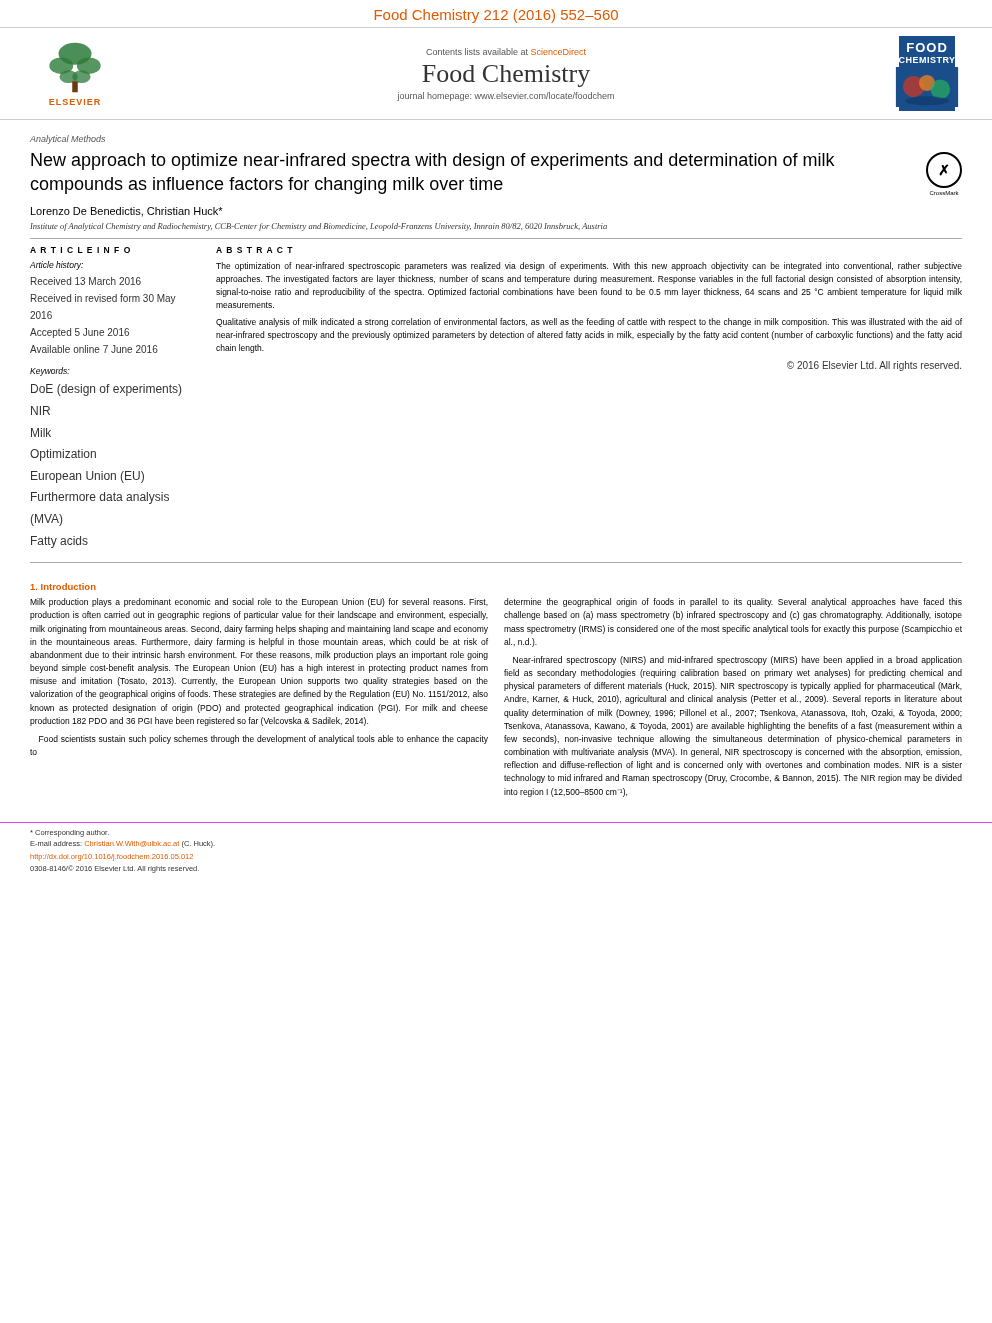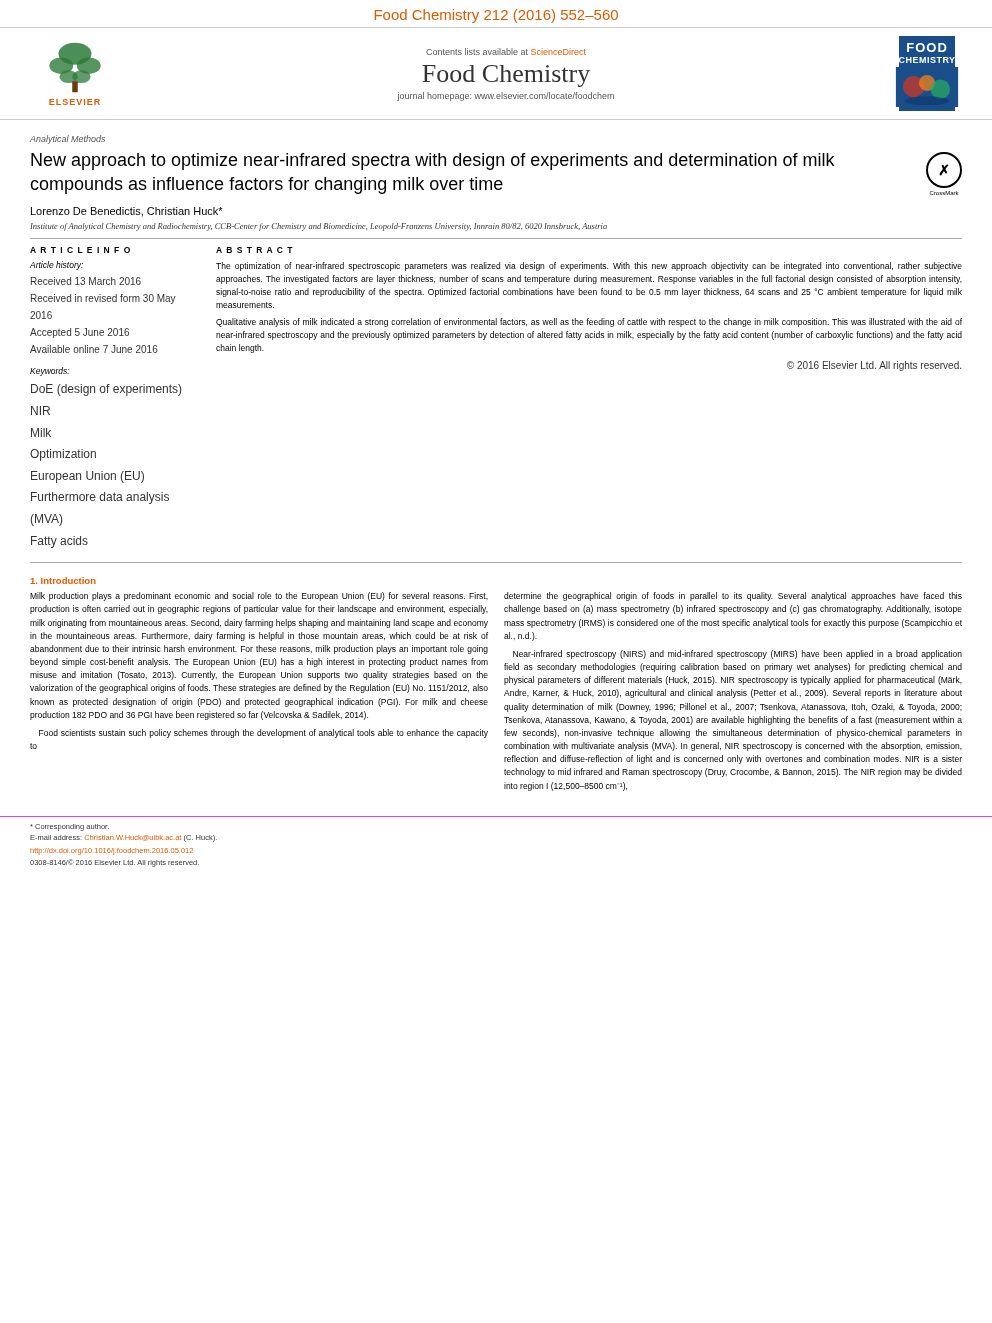--- a/index.html
+++ b/index.html
@@ -265,21 +265,21 @@
     }
     .body-col {
       flex: 1;
     }
     .section-heading {
       font-size: 9.5px;
       font-family: Arial, sans-serif;
       font-weight: bold;
       color: #e05a00;
       margin-bottom: 4px;
-      margin-top: 12px;
+      margin-top: 18px;
     }
     .body-text {
       font-size: 8.5px;
       font-family: Arial, sans-serif;
       color: #000;
       line-height: 1.55;
       text-align: justify;
     }
     .body-text p {
       margin-bottom: 5px;
@@ -452,21 +452,21 @@
       </div>
     </div>
 
   </div>
 
   <div class="footer-area">
     <div class="footnote">
       <span>* Corresponding author.</span><br>
       <span>E-mail address:</span>
       <a class="ref-link" href="#">
-        <span>Christian.W.Huck@uibk.ac.at</span>
+        <span>Christian.W.With@uibk.ac.at</span>
       </a>
       <span>(C. Huck).</span>
     </div>
     <div class="doi-bar">
       <a class="doi-link" href="#">http://dx.doi.org/10.1016/j.foodchem.2016.05.012</a>
     </div>
     <div class="doi-bar">0308-8146/© 2016 Elsevier Ltd. All rights reserved.</div>
   </div>
 
 </div>

